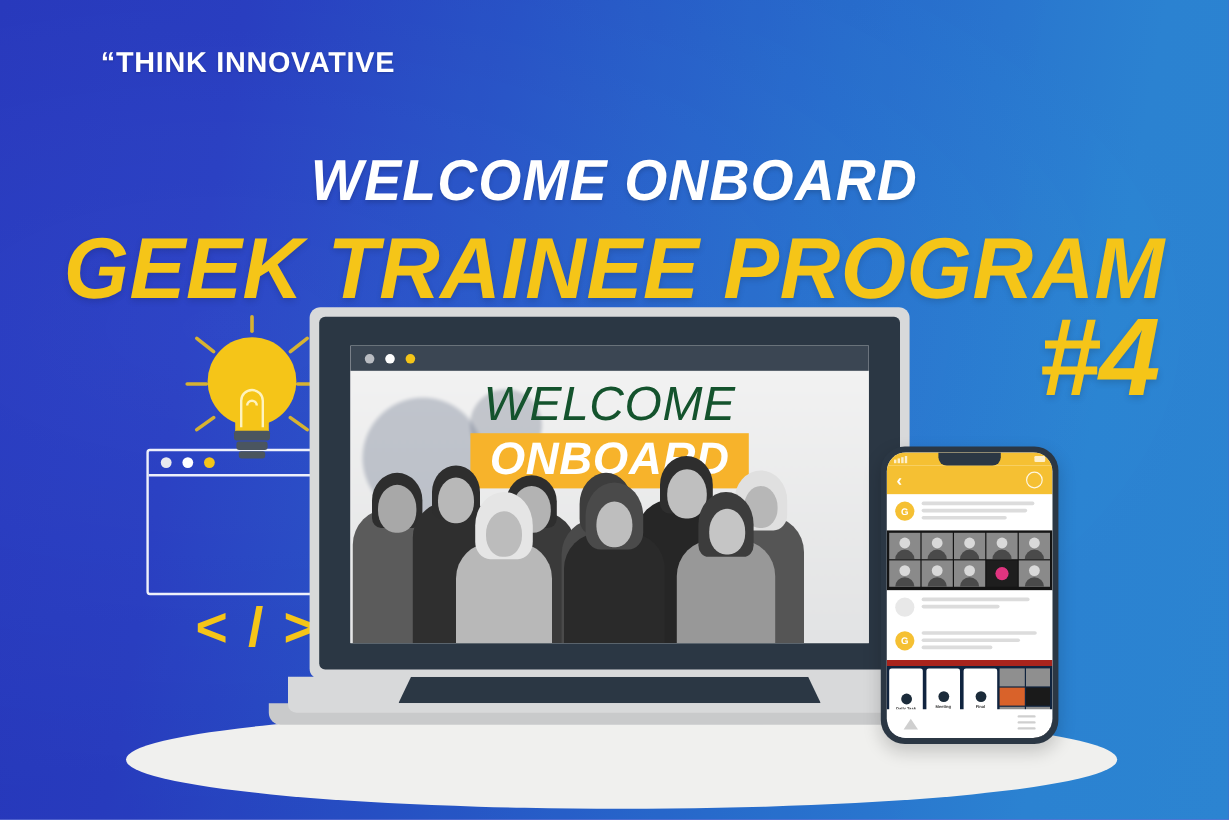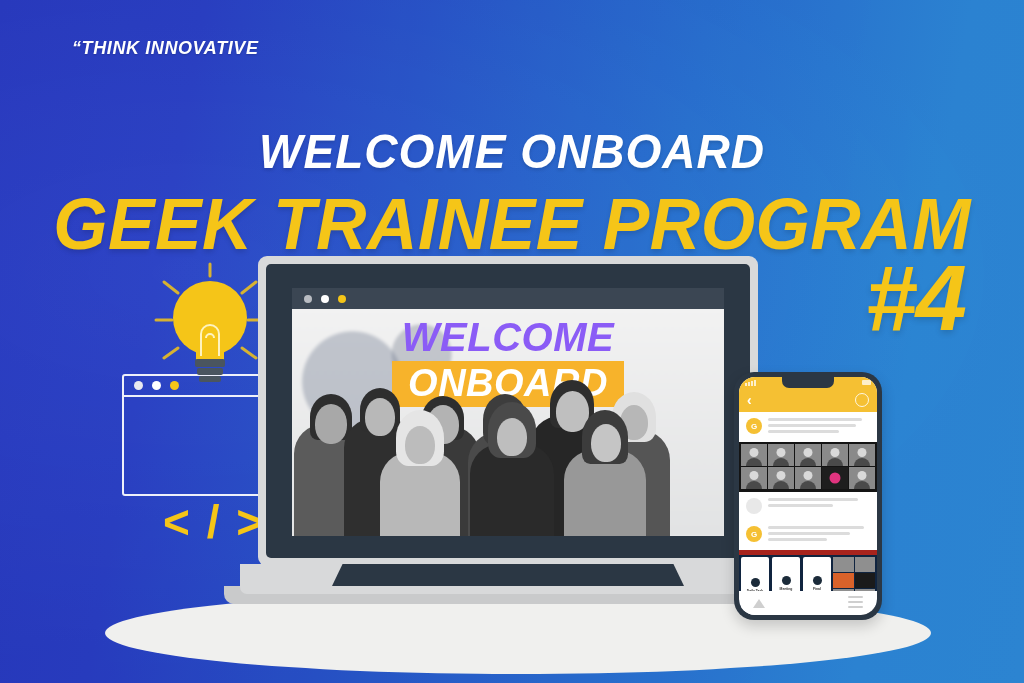--- a/index.html
+++ b/index.html
@@ -14,23 +14,23 @@
   }
   
   #poster:before{
     content:"";position:absolute;inset:0;pointer-events:none;
     background:radial-gradient(ellipse at 18% 40%, rgba(255,255,255,.05), rgba(0,0,0,.10) 70%);
     mix-blend-mode:overlay;
   }
 
   
   .tagline{
-    position:absolute;left:72px;top:38px;z-index:6;
-    color:#ffffff;font-style:italic;font-weight:bold;
-    font-size:18px;line-height:1.22;letter-spacing:.6px;
+    position:absolute;left:84px;top:38px;z-index:6;
+    color:#ffffff;font-weight:bold;
+    font-size:24px;line-height:1.22;letter-spacing:.6px;
     text-shadow:0 1px 2px rgba(0,0,0,.18);
   }
   .tagline .l2{padding-left:22px;display:block;}
 
   
   .headline-wrap{position:absolute;left:0;top:128px;width:1024px;text-align:center;z-index:6;}
   .h-welcome{
     color:#ffffff;font-weight:bold;font-style:italic;
     font-size:48px;letter-spacing:1px;line-height:1;
     text-shadow:0 2px 4px rgba(0,0,0,.15);
@@ -126,21 +126,21 @@
     background:
       radial-gradient(circle at 14% 32%, rgba(120,130,150,.40) 0 12%, transparent 13%),
       radial-gradient(circle at 30% 20%, rgba(90,100,120,.30) 0 8%, transparent 9%),
       linear-gradient(180deg,#f2f2f2 0%,#e2e3e4 100%);
     filter:blur(1px);
   }
   .slide-title{
     position:absolute;left:0;right:0;top:8px;text-align:center;z-index:3;
   }
   .slide-welcome{
-    color:#8b5cf6;font-weight:bold;font-style:italic;font-size:40px;line-height:1;
+    color:#14532d;font-weight:normal;font-style:italic;font-size:40px;line-height:1;
     letter-spacing:.5px;
   }
   .slide-onboard-band{
     margin-top:4px;display:inline-block;background:#f7b32b;padding:3px 16px 5px 16px;
   }
   .slide-onboard{
     color:#ffffff;font-weight:bold;font-style:italic;font-size:38px;line-height:1;
     letter-spacing:.5px;
   }
 

